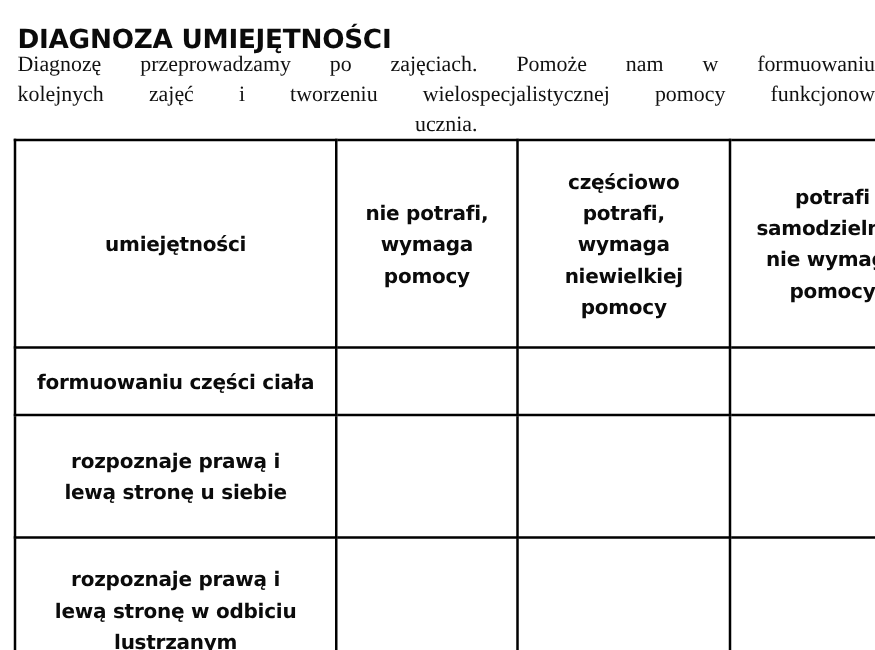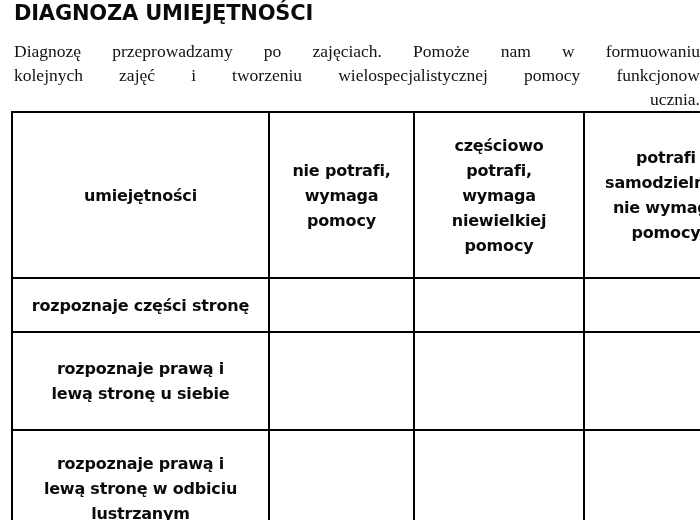--- a/index.html
+++ b/index.html
@@ -8,21 +8,21 @@
     position: relative;
     width: 700px;
     height: 520px;
     overflow: hidden;
     background: #ffffff;
     color: #0b0b0b;
   }
   .page-title {
     position: absolute;
     left: 14px;
-    top: 1px;
+    top: 19px;
     font-family: "DejaVu Sans", sans-serif;
     font-weight: bold;
     font-size: 21px;
     letter-spacing: -0.2px;
     color: #0b0b0b;
     white-space: nowrap;
   }
   .intro-line {
     position: absolute;
     left: 14px;
@@ -33,21 +33,21 @@
     color: #111111;
     text-align: justify;
     white-space: nowrap;
   }
   .intro-line.justify-full {
     white-space: normal;
     text-align-last: justify;
   }
   .line-1 { top: 39px; }
   .line-2 { top: 63px; }
-  .line-3 { top: 87px; text-align: right; }
+  .line-3 { top: 87px; text-align: center; }
 
   table.skills-table {
     position: absolute;
     left: 11px;
     top: 111px;
     width: 736px;
     border-collapse: collapse;
     table-layout: fixed;
   }
   table.skills-table td {
@@ -96,21 +96,21 @@
 potrafi,
 wymaga
 niewielkiej
 pomocy</td>
       <td>potrafi
 samodzielnie,
 nie wymaga
 pomocy</td>
     </tr>
     <tr class="body-row-0">
-      <td>rozpoznaje części stronę</td>
+      <td>formuowaniu części ciała</td>
       <td></td>
       <td></td>
       <td></td>
     </tr>
     <tr class="body-row-1">
       <td>rozpoznaje prawą i
 lewą stronę u siebie</td>
       <td></td>
       <td></td>
       <td></td>

